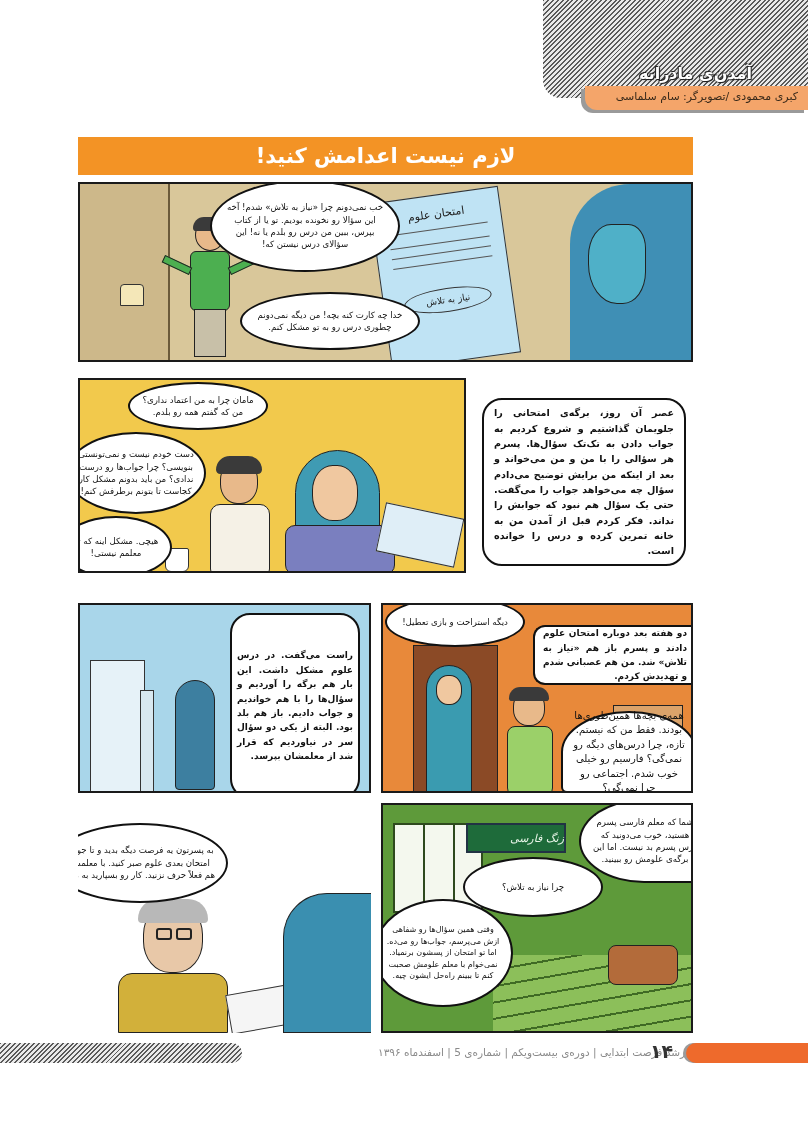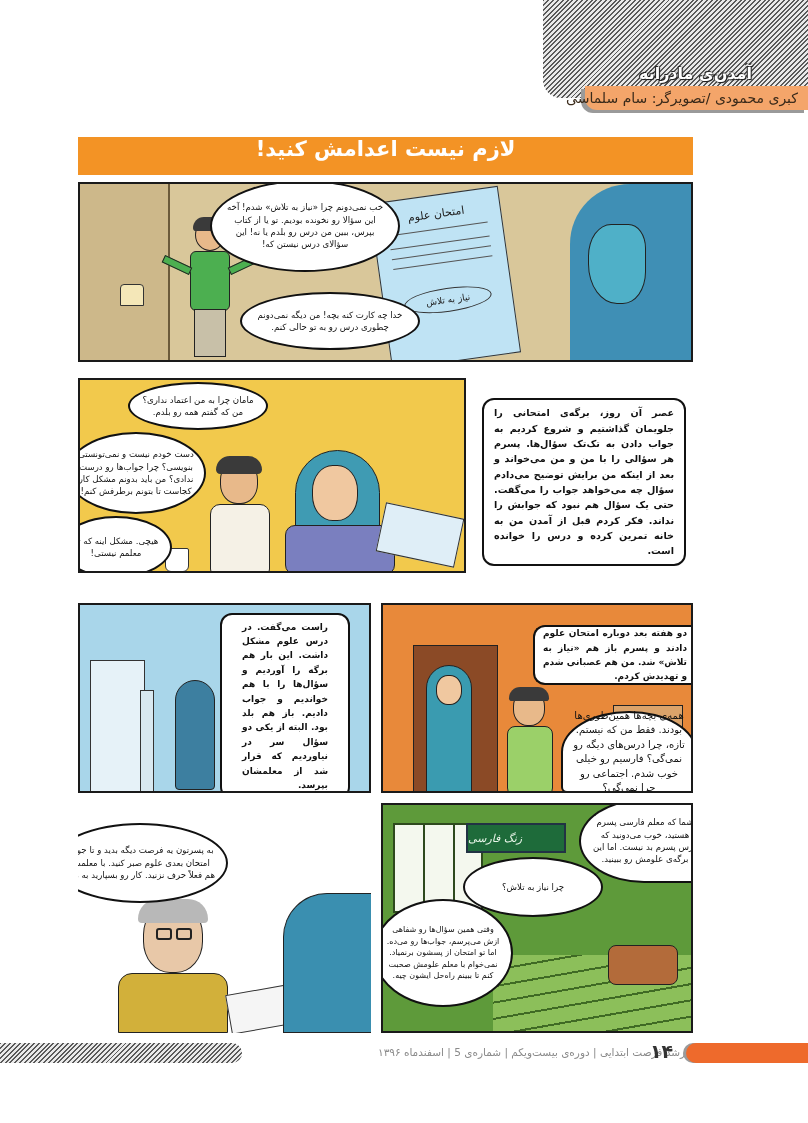--- a/index.html
+++ b/index.html
@@ -2,26 +2,26 @@
 <html><head>
 <meta charset="utf-8">
 <style>
 *{box-sizing:border-box;margin:0;padding:0}
 html,body{width:808px;height:1123px;background:#fff;overflow:hidden}
 body{position:relative;font-family:"DejaVu Sans",sans-serif;direction:rtl}
 .hatch{background:repeating-linear-gradient(135deg,#5a5a5a 0 1.4px,#e9e9e9 1.4px 3.4px)}
 #header-hatch{position:absolute;left:543px;top:0;width:265px;height:98px;border-bottom-left-radius:18px}
 #section-title{position:absolute;right:56px;top:64px;color:#fff;font-weight:bold;font-size:16px;text-shadow:0 0 3px #222,1px 1px 0 #222,-1px -1px 0 #222;direction:rtl}
 #byline-bar{position:absolute;left:585px;top:86px;width:223px;height:24px;background:#f4a56a;border-bottom-left-radius:12px;box-shadow:-4px 3px 0 #9a9a9a}
-#byline{position:absolute;right:10px;top:4px;font-size:14px;color:#3a2a1a;direction:rtl;white-space:nowrap}
-#title-bar{position:absolute;left:78px;top:137px;width:615px;height:38px;background:#f39325;display:flex;justify-content:center}
+#byline{position:absolute;right:10px;top:4px;font-size:11px;color:#3a2a1a;direction:rtl;white-space:nowrap}
+#title-bar{position:absolute;left:78px;top:137px;width:615px;height:38px;background:#f39325;display:flex;align-items:center;justify-content:center}
 #story-title{color:#fff;font-weight:bold;font-size:21px;direction:rtl}
 .panel{position:absolute;border:2px solid #1a1a1a;overflow:hidden}
 .bubble{position:absolute;background:#fff;border:2px solid #111;border-radius:50%;display:flex;align-items:center;justify-content:center;text-align:center;font-size:8.6px;line-height:1.45;color:#111;padding:6px 10px;direction:rtl}
-.caption{position:absolute;background:#fff;border:2px solid #111;border-radius:12px;display:flex;align-items:center;text-align:justify;font-size:10px;line-height:1.6;color:#111;padding:8px 10px;direction:rtl;font-weight:bold}
+.caption{position:absolute;background:#fff;border:2px solid #111;border-radius:20px;display:flex;align-items:center;text-align:justify;font-size:10px;line-height:1.6;color:#111;padding:8px 10px;direction:rtl;font-weight:bold}
 .fig{position:absolute}
 #footer-hatch{position:absolute;left:0;top:1043px;width:242px;height:20px;border-top-right-radius:10px;border-bottom-right-radius:10px}
 #footer-text{position:absolute;left:378px;top:1046px;font-size:10.5px;color:#8a8a8a;direction:rtl;white-space:nowrap}
 #page-num{position:absolute;left:650px;top:1040px;font-size:19px;font-weight:bold;color:#333}
 #footer-orange{position:absolute;left:686px;top:1043px;width:122px;height:20px;background:#ee6a2c;border-top-left-radius:10px;border-bottom-left-radius:10px;box-shadow:-3px 0 0 #9a9a9a}
 </style>
 </head>
 <body>
 
 <div id="header-hatch" class="hatch"></div>
@@ -55,21 +55,21 @@
     <div style="margin:20px 20px 0;border:1px solid #333;border-radius:50%;font-size:9px;text-align:center;padding:6px 2px;color:#222">نیاز به تلاش</div>
   </div>
   <div class="fig" style="left:460px;top:0;width:155px;height:180px">
     <div style="position:absolute;left:30px;top:0;width:125px;height:180px;background:#3f8fb5;border-radius:60px 0 0 0"></div>
     <div style="position:absolute;left:48px;top:40px;width:58px;height:80px;background:#4fb0c8;border-radius:40% 30% 40% 50%;border:1.5px solid #222"></div>
   </div>
   <div class="bubble" style="left:130px;top:-4px;width:190px;height:92px">
       <span>خب نمی‌دونم چرا «نیاز به تلاش» شدم! آخه این سؤالا رو نخونده بودیم. تو یا از کتاب بپرس، ببین من درس رو بلدم یا نه! این سؤالای درس نیستن که!</span>
     </div>
   <div class="bubble" style="left:160px;top:108px;width:180px;height:58px">
-      <span>خدا چه کارت کنه بچه! من دیگه نمی‌دونم چطوری درس رو به تو حالی کنم.</span>
+      <span>خدا چه کارت کنه بچه! من دیگه نمی‌دونم چطوری درس رو به تو مشکل کنم.</span>
     </div>
 </div>
 
 <div class="panel" style="left:78px;top:378px;width:388px;height:195px;background:#f2c94c;">
   <div class="fig" style="left:130px;top:80px;width:60px;height:115px">
     <div style="position:absolute;left:10px;top:0;width:38px;height:44px;background:#e8b98a;border-radius:45%;border:1.5px solid #222"></div>
     <div style="position:absolute;left:6px;top:-4px;width:46px;height:18px;background:#3a3a3a;border-radius:20px 20px 6px 6px"></div>
     <div style="position:absolute;left:0;top:44px;width:60px;height:75px;background:#f5f1e6;border:1.5px solid #222;border-radius:10px"></div>
   </div>
   <div class="fig" style="left:210px;top:70px;width:110px;height:125px">
@@ -91,37 +91,40 @@
 </div>
 
 <div class="caption" style="left:482px;top:398px;width:204px;height:168px;font-size:9.6px">
     <span>عصر آن روز، برگه‌ی امتحانی را جلویمان گذاشتیم و شروع کردیم به جواب دادن به تک‌تک سؤال‌ها. پسرم هر سؤالی را با من و من می‌خواند و بعد از اینکه من برایش توضیح می‌دادم سؤال چه می‌خواهد جواب را می‌گفت. حتی یک سؤال هم نبود که جوابش را نداند. فکر کردم قبل از آمدن من به خانه تمرین کرده و درس را خوانده است.</span>
   </div>
 
 <div class="panel" style="left:78px;top:603px;width:293px;height:190px;background:#a9d6ea;">
   <div class="fig" style="left:10px;top:55px;width:55px;height:135px;background:#e6f2f8;border:1.5px solid #333"></div>
   <div class="fig" style="left:60px;top:85px;width:14px;height:105px;background:#d8e8f0;border:1.5px solid #333"></div>
   <div class="fig" style="left:95px;top:75px;width:40px;height:110px;background:#3d7fa0;border-radius:20px 20px 4px 4px;border:1.5px solid #222"></div>
-  <div class="caption" style="left:140px;top:8px;width:130px;height:186px;font-size:9px;padding:6px 20px">
+  <div class="caption" style="left:150px;top:8px;width:130px;height:186px;font-size:9px;padding:6px 5px">
       <span>راست می‌گفت. در درس علوم مشکل داشت. این بار هم برگه را آوردیم و سؤال‌ها را با هم خواندیم و جواب دادیم. باز هم بلد بود. البته از یکی دو سؤال سر در نیاوردیم که قرار شد از معلمشان بپرسد.</span>
     </div>
 </div>
 
 <div class="panel" style="left:381px;top:603px;width:312px;height:190px;background:#e8893a;">
   <div class="fig" style="left:30px;top:40px;width:85px;height:150px;background:#8b4a26;border:1.5px solid #222"></div>
   <div class="fig" style="left:38px;top:60px;width:60px;height:130px">
     <div style="position:absolute;left:5px;top:0;width:46px;height:130px;background:#3a9bb0;border-radius:24px 24px 0 0;border:1.5px solid #222"></div>
     <div style="position:absolute;left:15px;top:10px;width:26px;height:30px;background:#f0c8a0;border-radius:45%;border:1.5px solid #222"></div>
   </div>
   <div class="fig" style="left:120px;top:85px;width:55px;height:105px">
     <div style="position:absolute;left:10px;top:0;width:32px;height:36px;background:#e8b98a;border-radius:45%;border:1.5px solid #222"></div>
     <div style="position:absolute;left:6px;top:-3px;width:40px;height:14px;background:#3a3a3a;border-radius:16px 16px 4px 4px"></div>
     <div style="position:absolute;left:4px;top:36px;width:46px;height:70px;background:#9bd069;border:1.5px solid #222;border-radius:8px"></div>
   </div>
   <div class="fig" style="left:230px;top:100px;width:70px;height:90px;background:#dba36a;border:1.5px solid #222"></div>
+  <div class="bubble" style="left:2px;top:-8px;width:140px;height:50px">
+      <span>دیگه استراحت و بازی تعطیل!</span>
+    </div>
   <div class="caption" style="left:150px;top:20px;width:162px;height:60px;font-size:9px;padding:6px 8px;border-radius:12px 0 0 12px;border-right:none">
       <span>دو هفته بعد دوباره امتحان علوم دادند و پسرم باز هم «نیاز به تلاش» شد. من هم عصبانی شدم و تهدیدش کردم.</span>
     </div>
   <div class="bubble" style="left:178px;top:106px;width:136px;height:82px;border-radius:50% 50% 6px 6px;font-size:10px">
       <span>همه‌ی بچه‌ها همین‌طوری‌ها بودند. فقط من که نیستم. تازه، چرا درس‌های دیگه رو نمی‌گی؟ فارسیم رو خیلی خوب شدم. اجتماعی رو چرا نمی‌گی؟</span>
     </div>
 </div>
 
 <div class="panel" style="left:78px;top:803px;width:293px;height:230px;background:#fff;border:none;">
   <div class="fig" style="left:40px;top:100px;width:110px;height:130px">
@@ -133,21 +136,21 @@
   </div>
   <div class="fig" style="left:150px;top:185px;width:80px;height:40px;background:#f5f5f5;border:1px solid #333;transform:rotate(-10deg)"></div>
   <div class="fig" style="left:205px;top:90px;width:88px;height:140px;background:#3a8fb0;border-radius:44px 0 0 0;border:1.5px solid #222;border-right:none"></div>
   <div class="bubble" style="left:-26px;top:20px;width:176px;height:80px">
       <span>به پسرتون یه فرصت دیگه بدید و تا جواب امتحان بعدی علوم صبر کنید. با معلمش هم فعلاً حرف نزنید. کار رو بسپارید به من.</span>
     </div>
 </div>
 
 <div class="panel" style="left:381px;top:803px;width:312px;height:230px;background:#5e9a3a;">
   <div class="fig" style="left:10px;top:18px;width:90px;height:90px;background:#f4f8ee;border:2px solid #2e4a1e;background-image:linear-gradient(90deg,transparent 28px,#2e4a1e 28px,#2e4a1e 30px,transparent 30px,transparent 58px,#2e4a1e 58px,#2e4a1e 60px,transparent 60px)"></div>
-  <div class="fig" style="left:83px;top:18px;width:100px;height:30px;background:#1e6b3a;border:2px solid #234;display:flex;align-items:center;justify-content:flex-end">
+  <div class="fig" style="left:83px;top:18px;width:100px;height:30px;background:#1e6b3a;border:2px solid #234;display:flex;align-items:center;justify-content:flex-start">
     <span style="color:#e8f5e8;font-size:11px;font-style:italic">زنگ فارسی</span>
   </div>
   <div class="fig" style="left:110px;top:150px;width:200px;height:80px;background:repeating-linear-gradient(170deg,#8cbf5a 0 14px,#3f6a24 14px 16px)"></div>
   <div class="fig" style="left:225px;top:140px;width:70px;height:40px;background:#b36b3a;border:1.5px solid #222;border-radius:8px"></div>
   <div class="bubble" style="left:196px;top:-6px;width:130px;height:84px;border-radius:50% 0 0 50%;border-right:none">
       <span>شما که معلم فارسی پسرم هستید، خوب می‌دونید که درس پسرم بد نیست. اما این برگه‌ی علومش رو ببینید.</span>
     </div>
   <div class="bubble" style="left:-10px;top:94px;width:140px;height:108px;font-size:8px">
       <span>وقتی همین سؤال‌ها رو شفاهی ازش می‌پرسم، جواب‌ها رو می‌ده. اما تو امتحان از پسشون برنمیاد. نمی‌خوام با معلم علومش صحبت کنم تا ببینم راه‌حل ایشون چیه.</span>
     </div>

